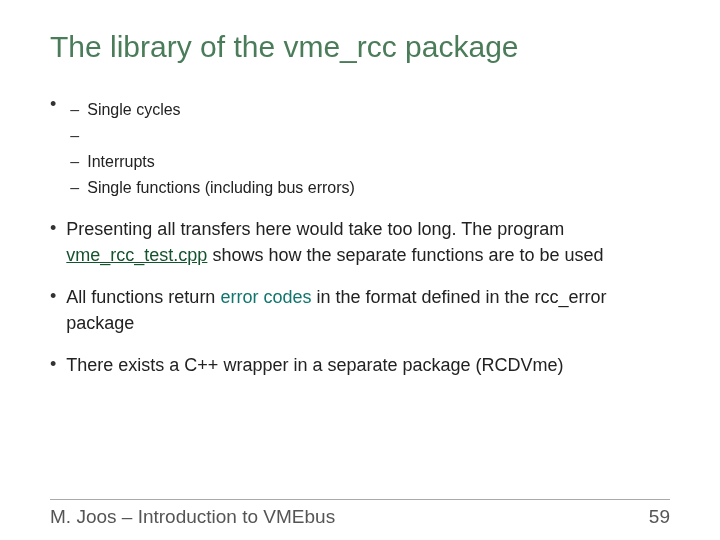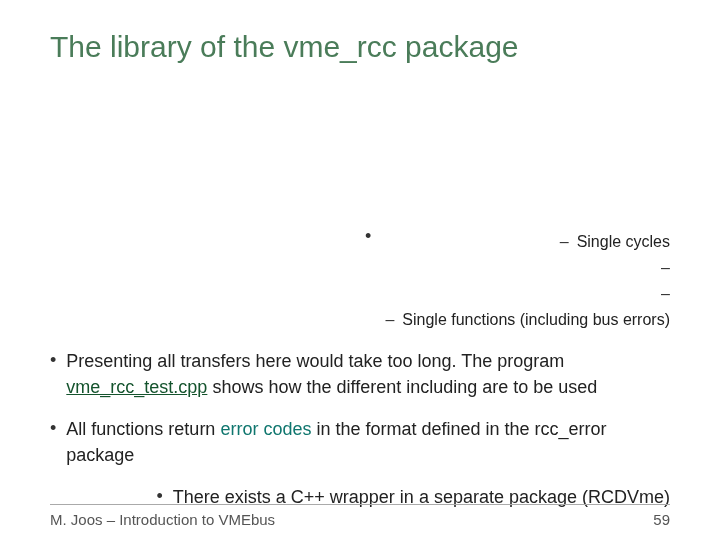--- a/index.html
+++ b/index.html
@@ -1,15 +1,15 @@
 <!DOCTYPE html>
 <html><head>
   <meta charset="utf-8">
   <style>
-    * { margin: 0; padding: 0; box-sizing: border-box; justify-content: flex-end; }
+    * { margin: 0; padding: 0; box-sizing: border-box; }
 
     body {
       width: 720px;
       height: 540px;
       background: #ffffff;
       font-family: Arial, Helvetica, sans-serif;
       overflow: hidden;
       position: relative;
     }
 
@@ -89,21 +89,21 @@
     }
 
     .footer {
       position: absolute;
       bottom: 12px;
       left: 50px;
       right: 50px;
       display: flex;
       justify-content: space-between;
       align-items: center;
-      font-size: 15px;
+      font-size: 19px;
       color: #555;
       border-top: 1px solid #aaa;
       padding-top: 6px;
     }
   </style>
 </head>
 <body>
 
 <div class="slide">
   <h1 class="title">The library of the vme_rcc package</h1>
@@ -116,33 +116,34 @@
         <div class="sub-list">
           <div class="sub-item">
             <span class="sub-dash">–</span>
             <span>Single cycles</span>
           </div>
           <div class="sub-item">
             <span class="sub-dash">–</span>
           </div>
           <div class="sub-item">
             <span class="sub-dash">–</span>
+            <span>Interrupts</span>
           </div>
           <div class="sub-item">
             <span class="sub-dash">–</span>
             <span>Single functions (including bus errors)</span>
           </div>
         </div>
       </div>
     </div>
 
     <div class="bullet-item">
       <span class="bullet-dot">•</span>
       <div class="bullet-text">
-        <span>Presenting all transfers here would take too long. The program </span><span class="highlight-green">vme_rcc_test.cpp</span><span> shows how the different including are to be used</span>
+        <span>Presenting all transfers here would take too long. The program </span><span class="highlight-green">vme_rcc_test.cpp</span><span> shows how the separate functions are to be used</span>
       </div>
     </div>
 
     <div class="bullet-item">
       <span class="bullet-dot">•</span>
       <div class="bullet-text">
         <span>All functions return </span><span class="highlight-red">error codes</span><span> in the format defined in the rcc_error package</span>
       </div>
     </div>
 

